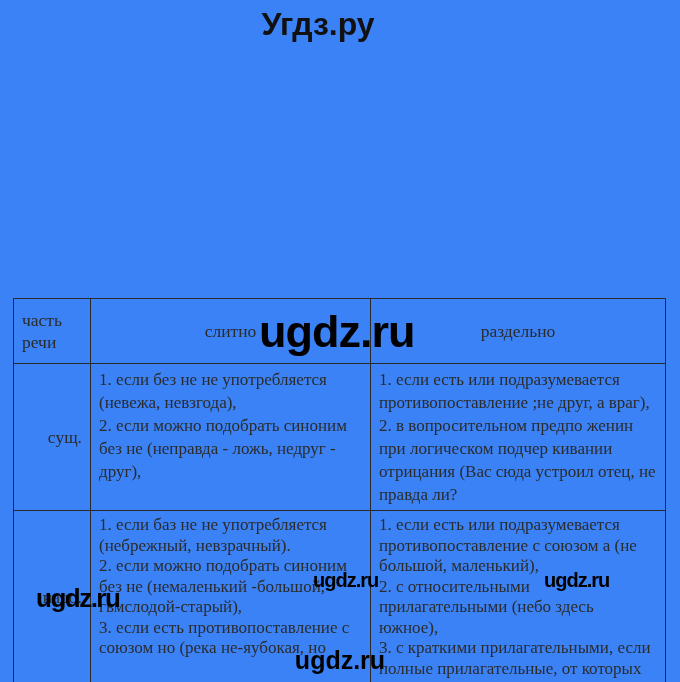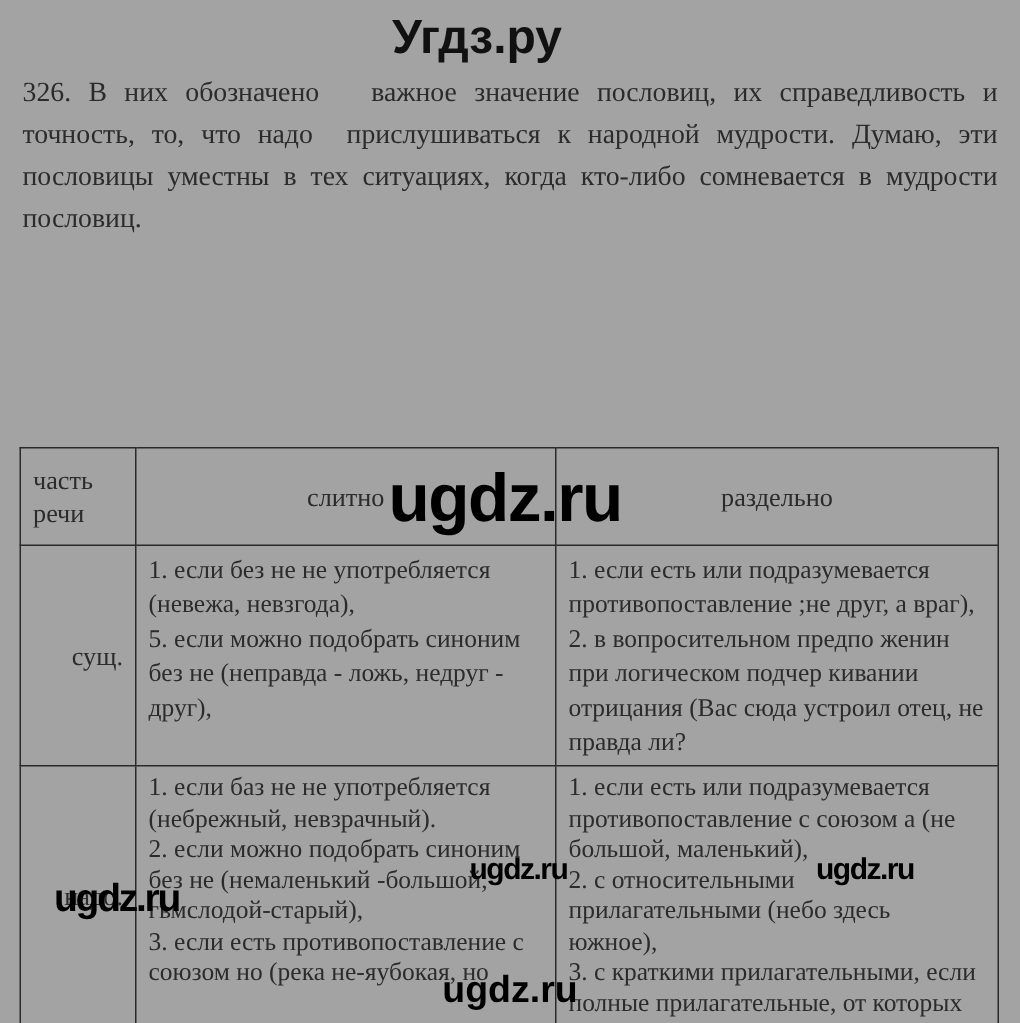--- a/index.html
+++ b/index.html
@@ -1,21 +1,21 @@
 <!DOCTYPE html>
 <html><head>
 <meta charset="utf-8">
 <style>
   * { margin: 0; padding: 0; box-sizing: border-box; }
   html, body { background: #ffffff; }
   .page {
     position: relative;
     width: 680px;
     height: 682px;
-    background: #a3a3a3;
+    background: #3b82f6;
     font-family: "Liberation Serif", serif;
     color: #2b2b2b;
     overflow: hidden;
   }
   .header-title {
     position: absolute;
     top: 6px; left: 0; right: 44px;
     text-align: center;
     font-family: "Liberation Sans", sans-serif;
     font-weight: bold;
@@ -90,39 +90,38 @@
     color: #000;
   }
 </style>
 </head>
 <body>
 
 <div class="page">
 
   <div class="header-title">Угдз.ру</div>
 
-  <div class="para para-1">326. В них обозначено &nbsp; важное значение пословиц, их справедливость и точность, то, что надо &nbsp;прислушиваться к народной мудрости. Думаю, эти пословицы уместны в тех ситуациях, когда кто-либо сомневается в мудрости пословиц.</div>
 
 
   <table class="ne-table">
     <colgroup>
       <col style="width:77px">
       <col style="width:280px">
       <col style="width:295px">
     </colgroup>
     <tbody>
       <tr class="head-row">
         <td class="head-part">часть речи</td>
         <td class="head-center">слитно</td>
         <td class="head-center">раздельно</td>
       </tr>
       <tr class="row-1">
         <td class="part-cell">сущ.</td>
         <td class="body">1. если без не не употребляется (невежа, невзгода),
-5. если можно подобрать синоним без не (неправда - ложь, недруг - друг),</td>
+2. если можно подобрать синоним без не (неправда - ложь, недруг - друг),</td>
         <td class="body">1. если есть или подразумевается противопоставление ;не друг, а враг),
 2. в вопросительном предпо женин при логическом подчер кивании отрицания (Вас сюда устроил отец, не правда ли?</td>
       </tr>
       <tr class="row-2">
         <td class="part-cell">надо.</td>
         <td class="body">1. если баз не не употребляется (небрежный, невзрачный).
 2. если можно подобрать синоним без не (немаленький -большой, гвмслодой-старый),
 3. если есть противопоставление с союзом но (река не-яубокая, но</td>
         <td class="body">1. если есть или подразумевается противопоставление с союзом а (не большой, маленький),
 2. с относительными прилагательными (небо здесь южное),

